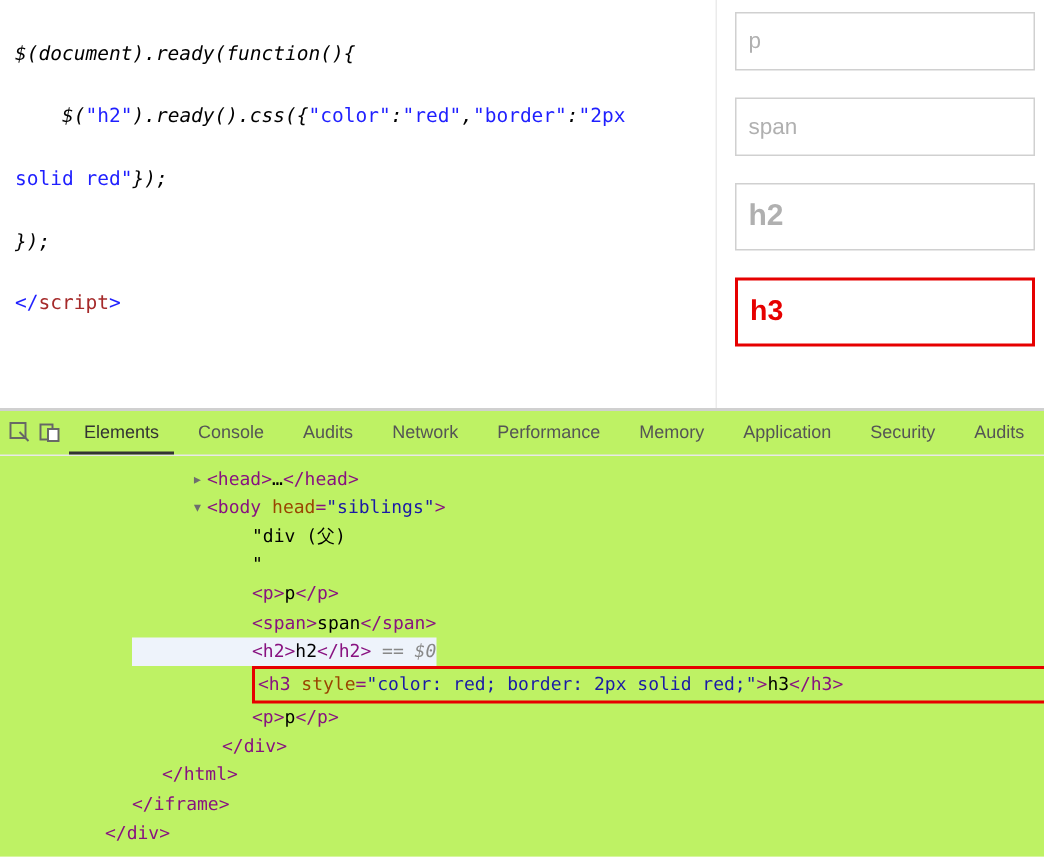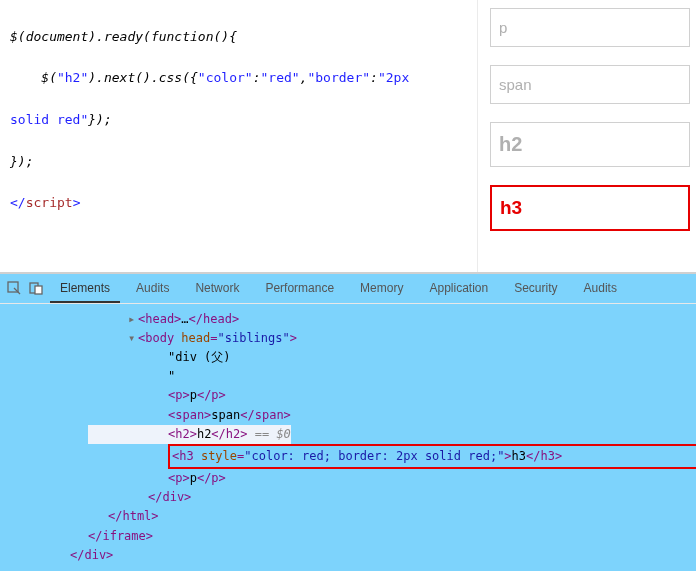--- a/index.html
+++ b/index.html
@@ -8,21 +8,21 @@
   .top { display: flex; flex: 1; overflow: hidden; }
   .code-pane { flex: 1; border-right: 1px solid #ebebeb; padding: 6px 10px; line-height: 1.6; white-space: pre; overflow: hidden; }
   .code-line { display: block; }
   .t-black { color: #000; font-style: italic; }
   .t-blue { color: #1f1fff; }
   .t-brown { color: #a52a2a; }
   .preview-pane { width: 218px; padding: 8px 6px 8px 12px; overflow: hidden; }
   .pv-box { border: 1px solid #d0d0d0; color: #b0b0b0; padding: 10px 8px; margin-bottom: 18px; font-family: Arial, sans-serif; font-size: 15px; }
   .pv-box.h2t { font-size: 20px; font-weight: bold; }
   .pv-box.red { border: 2px solid #e60000; color: #e60000; font-size: 19px; font-weight: bold; }
-  .devtools { border-top: 2px solid #d0d0d0; background: #7dd3fc; font-family: "Segoe UI", Arial, sans-serif; font-size: 12px; color: #333; }
+  .devtools { border-top: 2px solid #d0d0d0; background: #bef264; font-family: "Segoe UI", Arial, sans-serif; font-size: 12px; color: #333; }
   .dt-tabbar { display: flex; align-items: center; height: 30px; border-bottom: 1px solid #e8e8e8; padding: 0 6px; gap: 6px; }
   .dt-icon { width: 16px; height: 16px; display: flex; align-items: center; justify-content: center; color: #666; cursor: pointer; }
   .dt-tab { padding: 0 10px; height: 30px; line-height: 30px; color: #555; cursor: pointer; }
   .dt-tab.active { color: #333; border-bottom: 2px solid #333; }
   .dt-dom { font-family: Consolas, monospace; padding: 6px 4px 6px 60px; line-height: 1.6; font-size: 12px; margin-left: 28px; }
   .d-line { white-space: nowrap; }
   .d-arrow { color: #6e6e6e; display: inline-block; width: 10px; }
   .d-tag { color: #881280; }
   .d-attr-n { color: #994500; }
   .d-attr-v { color: #1a1aa6; }
@@ -36,21 +36,21 @@
   .ind4 { padding-left: 80px; }
 </style>
 </head>
 <body>
 
 <div class="wrapper">
   <div class="top">
 
     <div class="code-pane">
 <span class="code-line"><span class="t-black">$(document).ready(function(){</span></span>
-<span class="code-line"><span class="t-black">    $(</span><span class="t-blue">"h2"</span><span class="t-black">).next().css({</span><span class="t-blue">"color"</span><span class="t-black">:</span><span class="t-blue">"red"</span><span class="t-black">,</span><span class="t-blue">"border"</span><span class="t-black">:</span><span class="t-blue">"2px </span></span>
+<span class="code-line"><span class="t-black">    $(</span><span class="t-blue">"h2"</span><span class="t-black">).ready().css({</span><span class="t-blue">"color"</span><span class="t-black">:</span><span class="t-blue">"red"</span><span class="t-black">,</span><span class="t-blue">"border"</span><span class="t-black">:</span><span class="t-blue">"2px </span></span>
 <span class="code-line"><span class="t-blue">solid red"</span><span class="t-black">});</span></span>
 <span class="code-line"><span class="t-black">});</span></span>
 <span class="code-line"><span class="t-blue">&lt;/</span><span class="t-brown">script</span><span class="t-blue">&gt;</span></span>
 
 
 
 
 
 
 
@@ -79,20 +79,21 @@
             <path d="M7 7 L13 13" stroke="#666" stroke-width="1.3"></path>
           </svg>
       </span>
       <span class="dt-icon">
         <svg width="14" height="14" viewBox="0 0 14 14">
             <rect x="1" y="2" width="8" height="10" fill="none" stroke="#666" stroke-width="1.3"></rect>
             <rect x="6" y="5" width="7" height="8" fill="#fff" stroke="#666" stroke-width="1.3"></rect>
           </svg>
       </span>
       <span class="dt-tab active">Elements</span>
+      <span class="dt-tab">Console</span>
       <span class="dt-tab">Audits</span>
       <span class="dt-tab">Network</span>
       <span class="dt-tab">Performance</span>
       <span class="dt-tab">Memory</span>
       <span class="dt-tab">Application</span>
       <span class="dt-tab">Security</span>
       <span class="dt-tab">Audits</span>
     </div>
 
     <div class="dt-dom">

